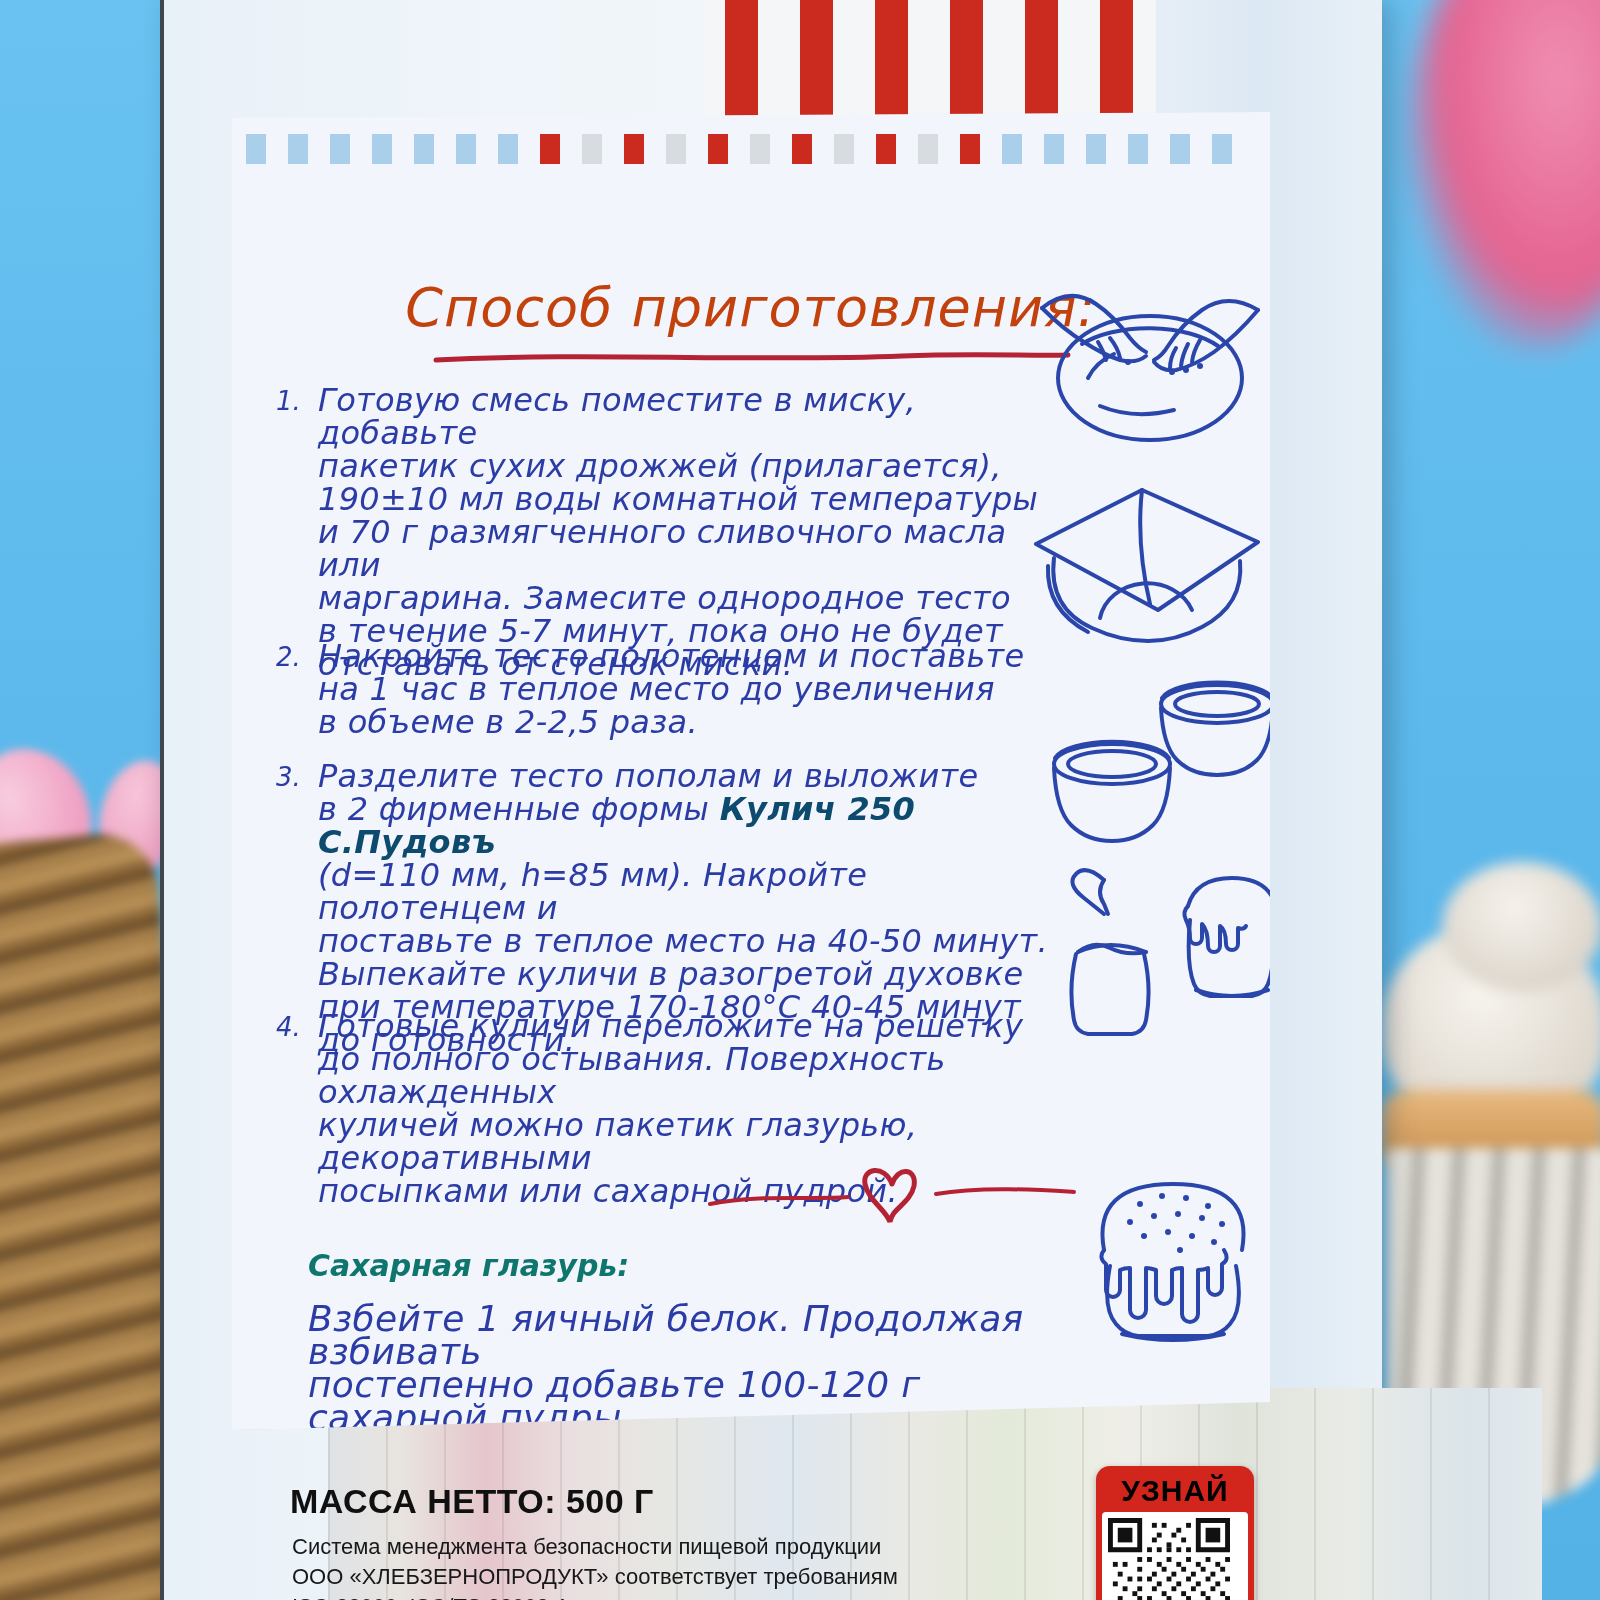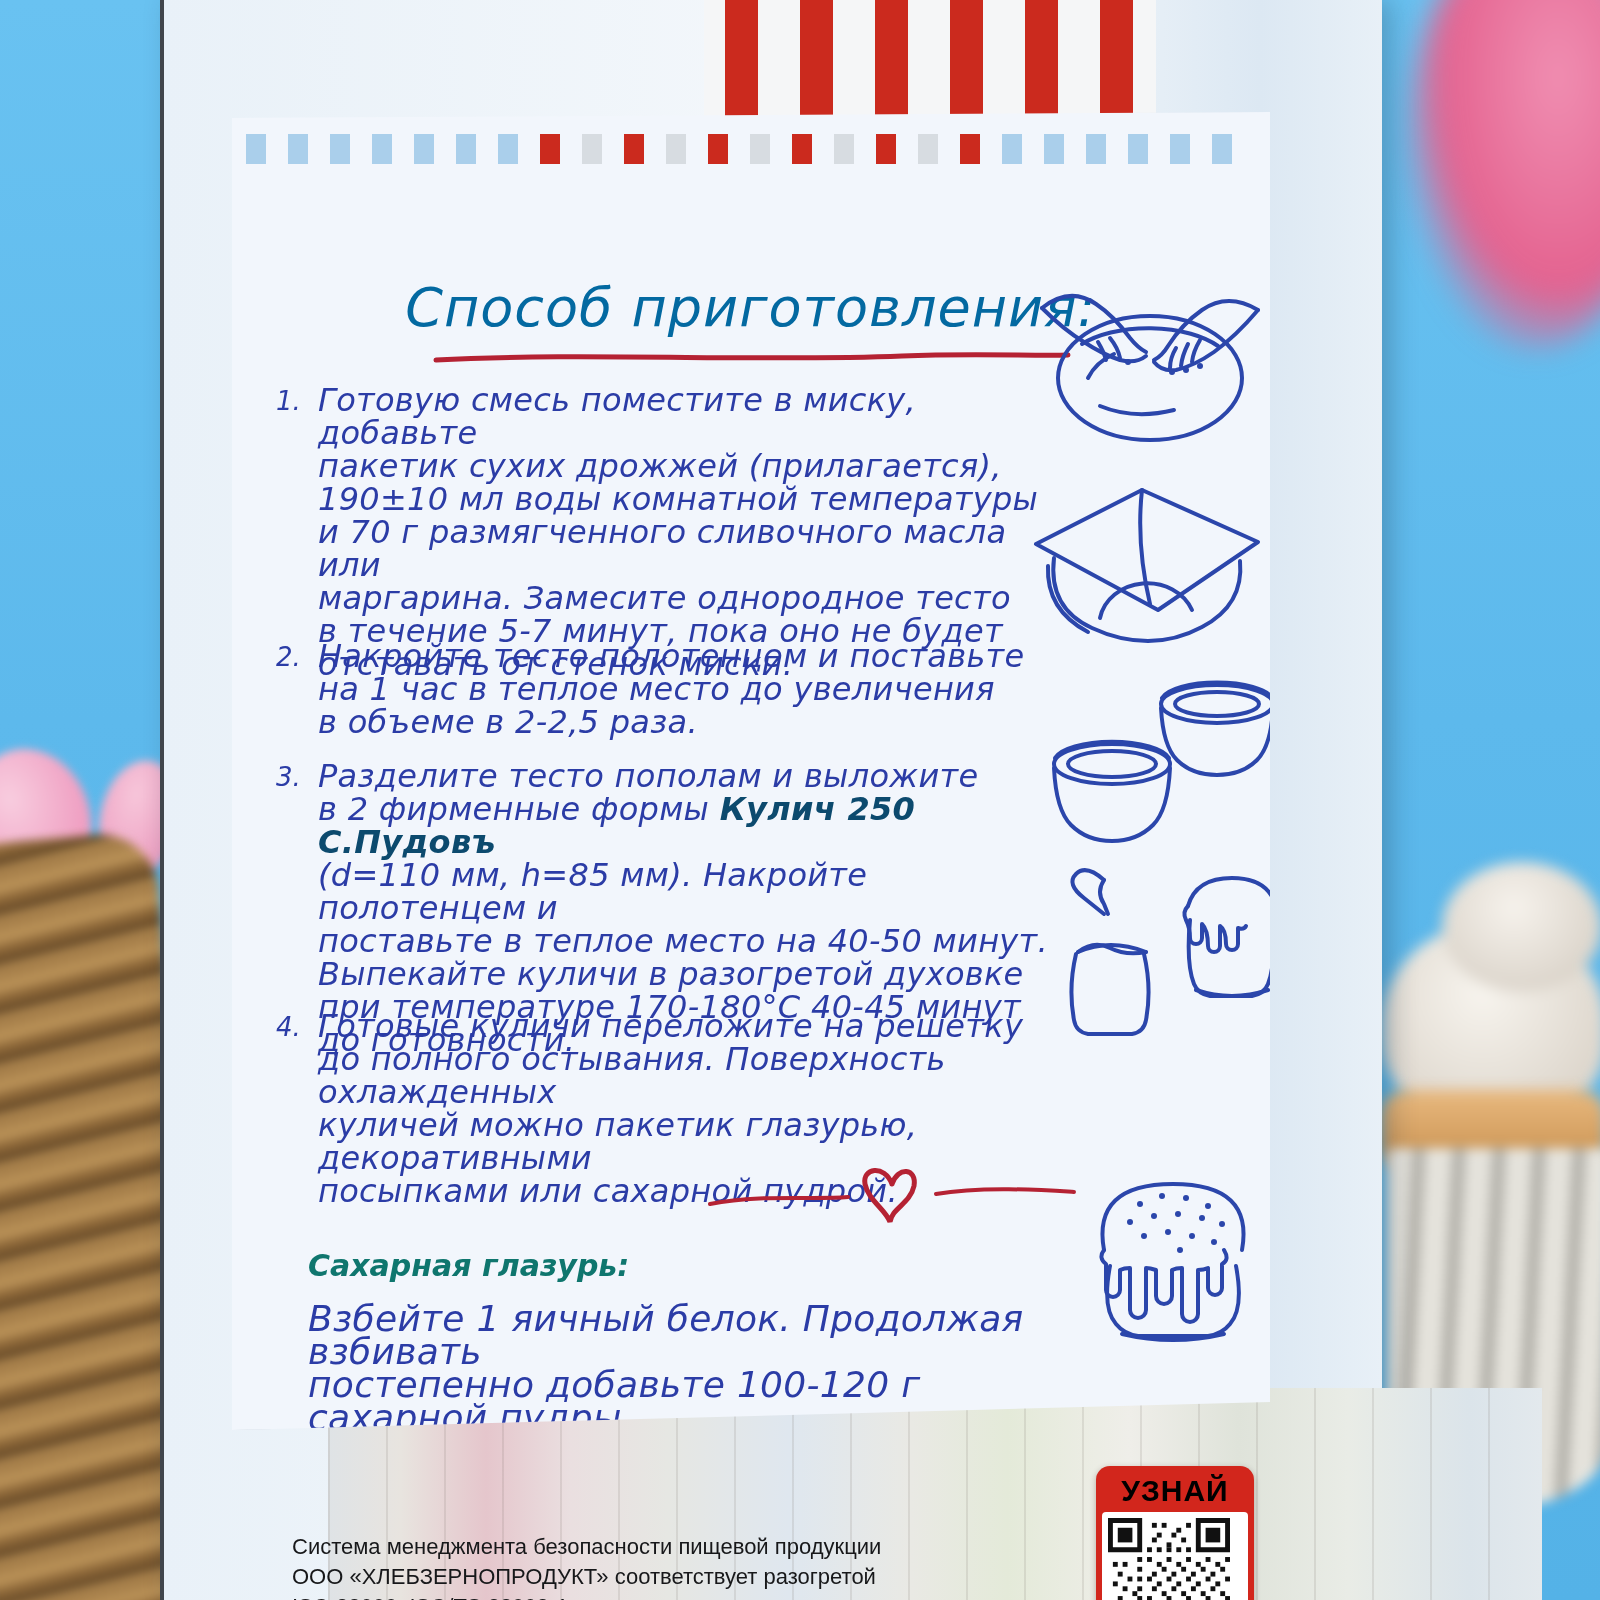--- a/index.html
+++ b/index.html
@@ -44,21 +44,21 @@
 
   
   .sheet{left:232px;top:112px;width:1038px;height:1318px;background:#f2f6fc;
          clip-path:polygon(0 6px,100% 0,100% 1290px,0 1318px);
          box-shadow:0 8px 18px rgba(30,50,80,.18);}
   .perf{left:14px;top:22px;width:1006px;height:30px;
         background:repeating-linear-gradient(90deg,#aacfeb 0 20px,rgba(0,0,0,0) 20px 42px);}
   .perf-mid{left:308px;top:22px;width:452px;height:30px;
         background:repeating-linear-gradient(90deg,#cb2a1e 0 20px,rgba(0,0,0,0) 20px 42px,#d7dce1 42px 62px,rgba(0,0,0,0) 62px 84px);}
   .title{left:0;top:164px;width:1038px;text-align:center;font-size:54px;font-style:italic;
-         letter-spacing:1px;color:#0369a1;}
+         letter-spacing:1px;color:#c2410c;}
   .title-underline{left:200px;top:236px;}
   .step{left:44px;width:800px;display:flex;color:#2b3ca6;}
   .step-num{width:42px;font-size:26px;font-style:italic;padding-top:2px;}
   .step-text{flex:1;font-size:32px;line-height:33px;font-style:italic;white-space:pre-line;letter-spacing:.3px;}
   .red-brand{color:#0c4a6e;font-weight:bold;}
   .s1{top:272px;} .s2{top:528px;} .s3{top:648px;} .s4{top:898px;}
   .heart-divider{left:470px;top:1048px;}
   .glaze-heading{left:76px;top:1136px;font-size:30px;font-weight:bold;font-style:italic;color:#0f766e;}
   .glaze-text{left:76px;top:1190px;width:780px;font-size:36px;line-height:33px;font-style:italic;
               color:#2b3ca6;white-space:pre-line;letter-spacing:.3px;}
@@ -235,23 +235,24 @@
         <circle class="dot" cx="154" cy="74" r="3"></circle>
           <circle class="dot" cx="76" cy="86" r="3"></circle>
         <circle class="dot" cx="100" cy="82" r="3"></circle>
           <circle class="dot" cx="124" cy="86" r="3"></circle>
         <circle class="dot" cx="146" cy="92" r="3"></circle>
           <circle class="dot" cx="112" cy="100" r="3"></circle>
       </svg>
     </div>
   </div>
 
+  <div class="abs net-weight">МАССА НЕТТО: 500 Г</div>
   <div class="abs cert">
     <div>Система менеджмента безопасности пищевой продукции</div>
-    <div>ООО «ХЛЕБЗЕРНОПРОДУКТ» соответствует разогретой</div>
+    <div>ООО «ХЛЕБЗЕРНОПРОДУКТ» соответствует требованиям</div>
     <div>ISO 22000, ISO/TS 22002-1</div>
   </div>
 
   <div class="abs qr-badge">
     <div class="qr-label">УЗНАЙ</div>
     <div class="qr-white">
       <svg viewBox="0 0 25 25">
         <g fill="#111">
           <path fill-rule="evenodd" d="M0 0h7v7H0zM1 1v5h5V1z"></path>
           <path fill-rule="evenodd" d="M18 0h7v7h-7zM19 1v5h5V1z"></path>

